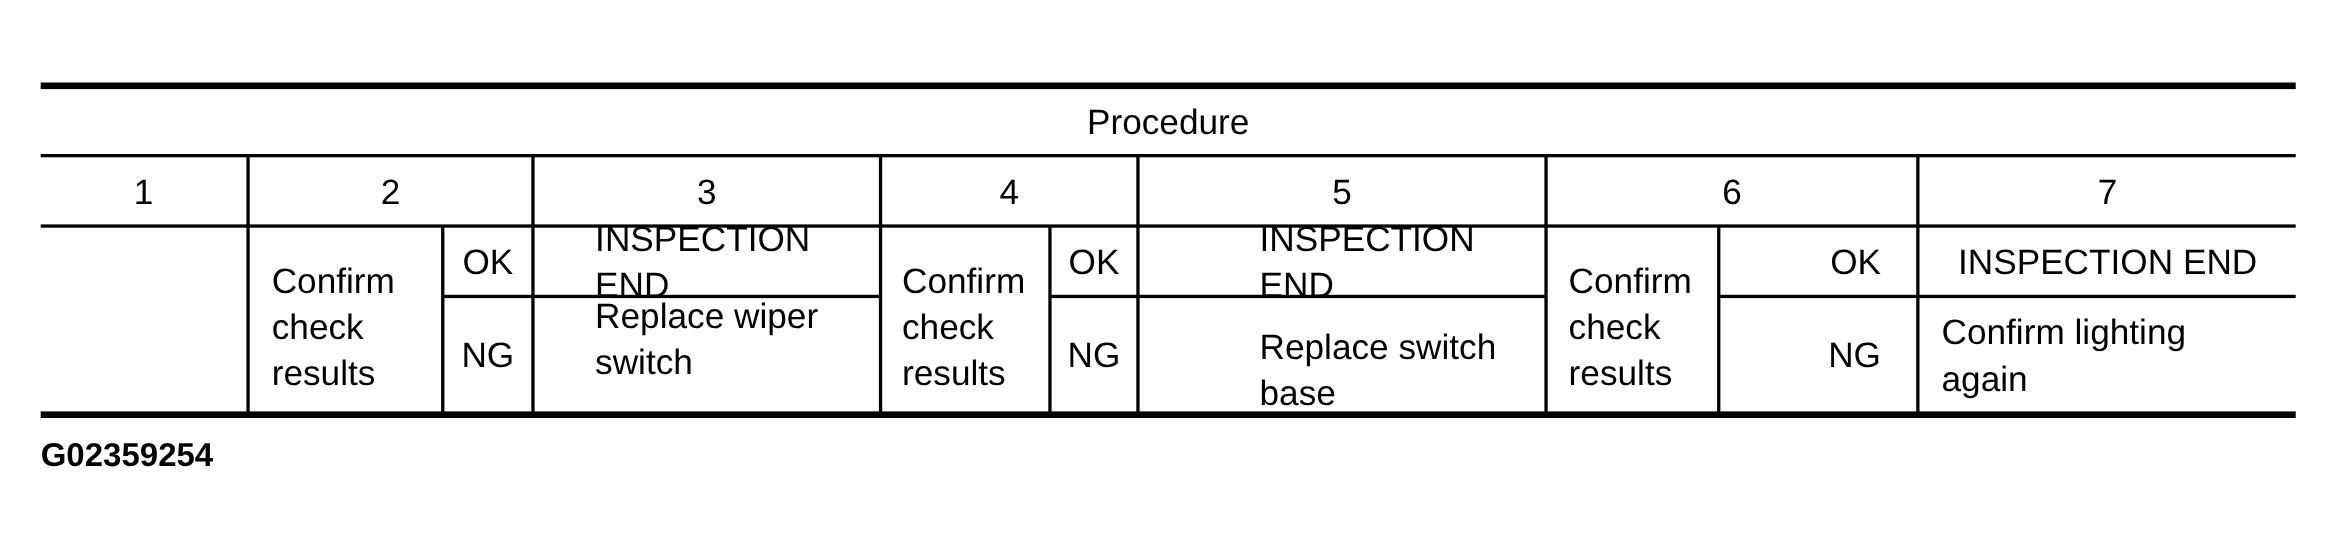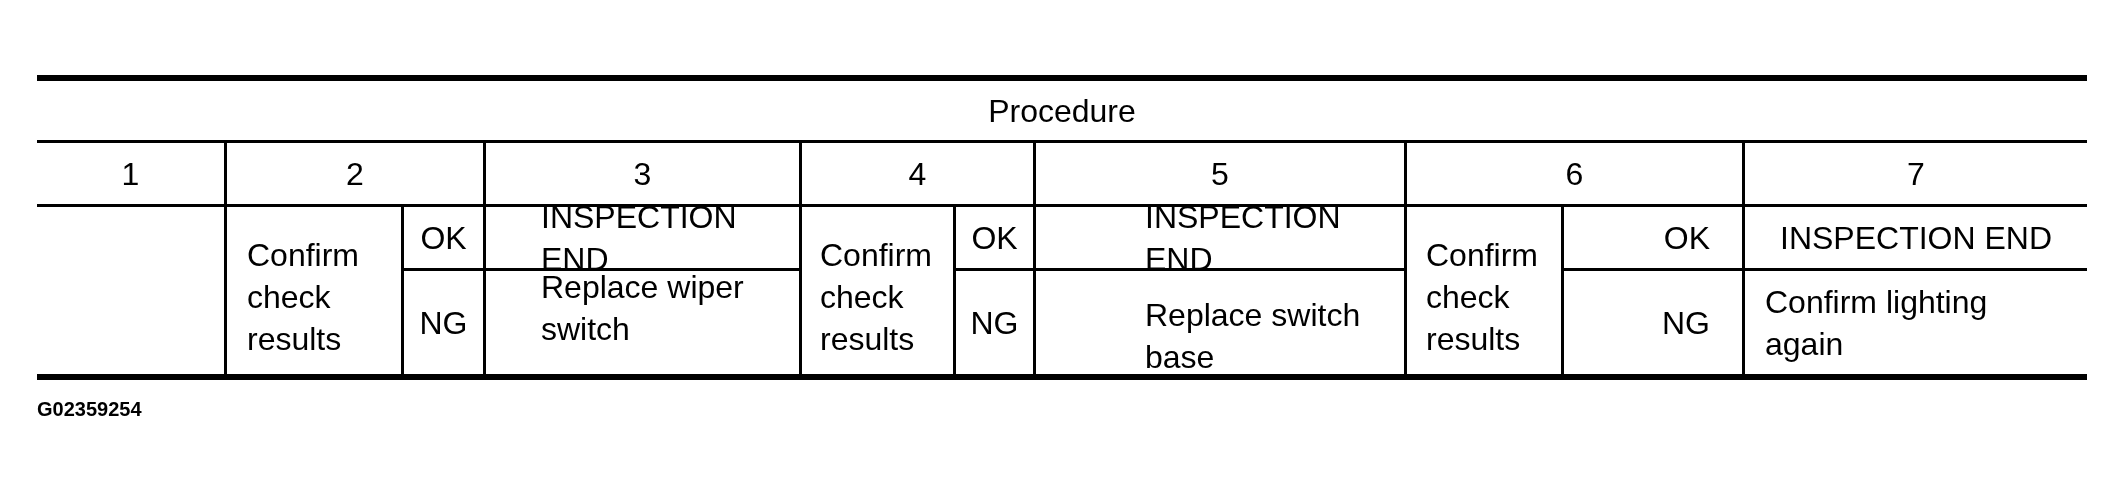--- a/index.html
+++ b/index.html
@@ -34,21 +34,21 @@
       display: flex;
       align-items: center;
     }
     .cell.center { justify-content: center; text-align: left; }
     .cell.left { justify-content: flex-start; text-align: left; }
     .cell span { display: block; }
     .figure-id {
       position: absolute;
       left: 37px;
       top: 398px;
-      font-size: 20px;
+      font-size: 30px;
       font-weight: bold;
       letter-spacing: 0px;
     }
   </style>
 </head>
 <body>
 
 <div class="figure">
 
   <div class="hline" style="left:37px; top:75px; width:2050px; height:6px;"></div>

